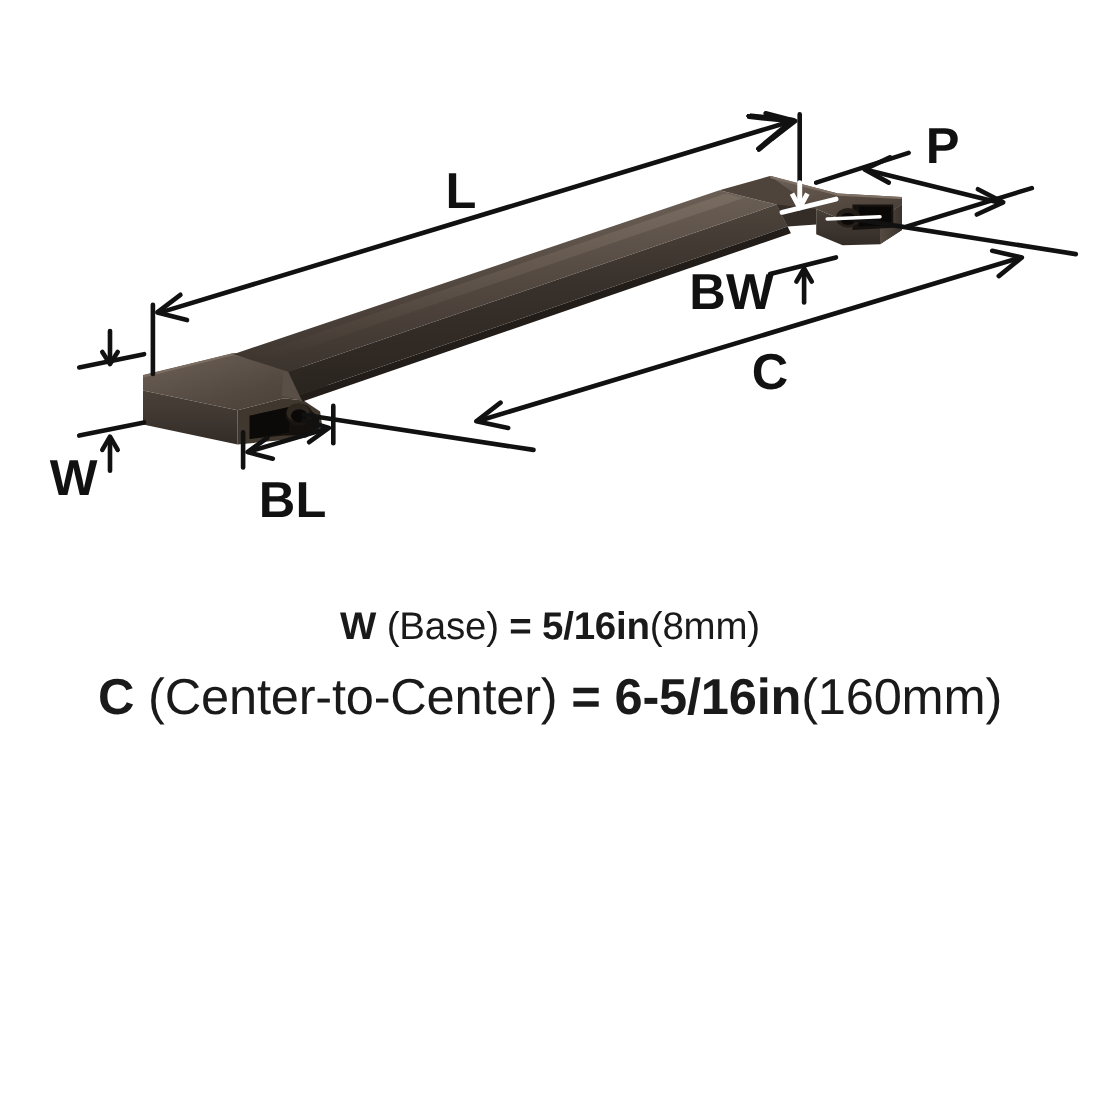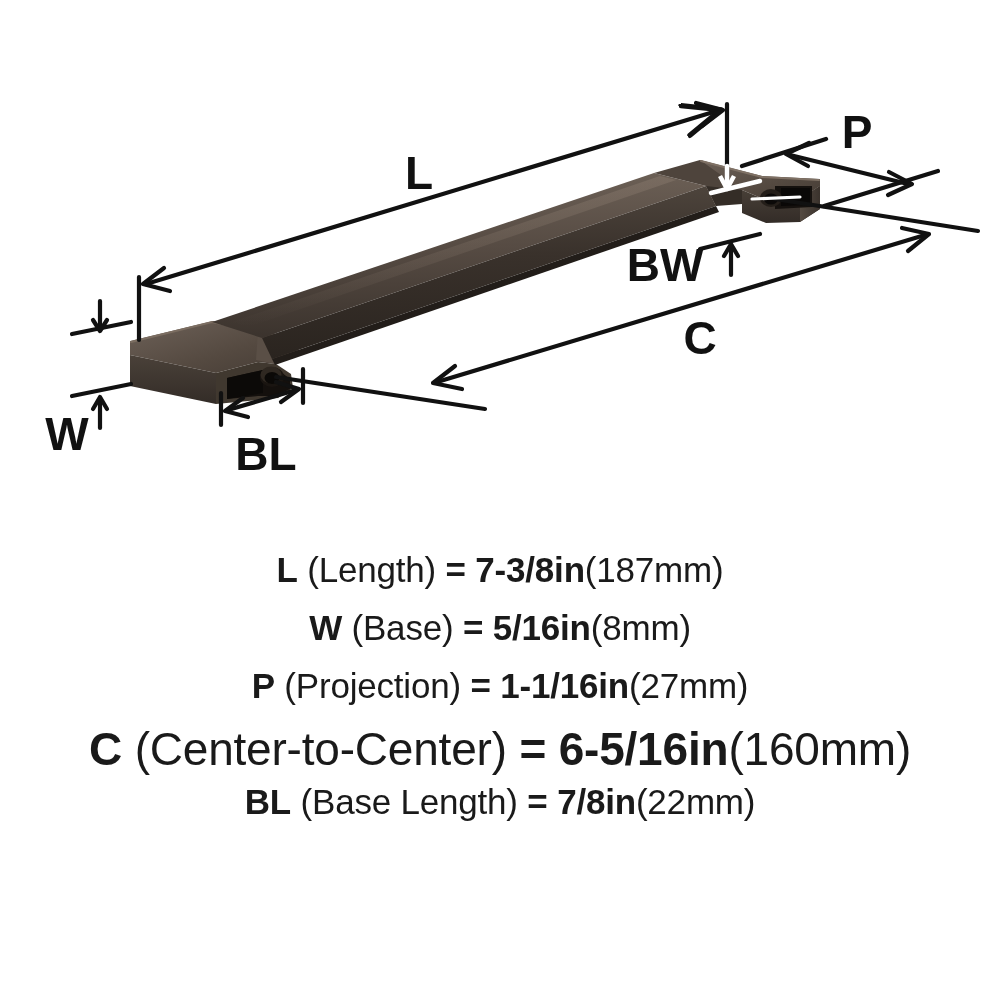--- a/index.html
+++ b/index.html
@@ -270,35 +270,26 @@
         <text x="857" y="148" font-size="46" text-anchor="middle">P</text>
         <text x="700" y="354" font-size="46" text-anchor="middle">C</text>
         <text x="266" y="470" font-size="46" text-anchor="middle">BL</text>
         <text x="665" y="281" font-size="46" text-anchor="middle">BW</text>
       </g>
     </svg>
   </div>
 
   <div id="spec-legend">
 
-    <div class="spec-line">
-      <span class="spec-sym">L</span><span>&nbsp;</span><span class="spec-name">(Length)</span><span>&nbsp;</span><span class="spec-eq">=</span><span>&nbsp;</span><span class="spec-val">7-3/8in</span><span class="spec-mm">(187mm)</span>
-    </div>
 
     <div class="spec-line">
       <span class="spec-sym">W</span><span>&nbsp;</span><span class="spec-name">(Base)</span><span>&nbsp;</span><span class="spec-eq">=</span><span>&nbsp;</span><span class="spec-val">5/16in</span><span class="spec-mm">(8mm)</span>
     </div>
 
-    <div class="spec-line">
-      <span class="spec-sym">P</span><span>&nbsp;</span><span class="spec-name">(Projection)</span><span>&nbsp;</span><span class="spec-eq">=</span><span>&nbsp;</span><span class="spec-val">1-1/16in</span><span class="spec-mm">(27mm)</span>
-    </div>
 
     <div class="spec-line line-c">
       <span class="spec-sym">C</span><span>&nbsp;</span><span class="spec-name">(Center-to-Center)</span><span>&nbsp;</span><span class="spec-eq">=</span><span>&nbsp;</span><span class="spec-val">6-5/16in</span><span class="spec-mm">(160mm)</span>
     </div>
 
-    <div class="spec-line">
-      <span class="spec-sym">BL</span><span>&nbsp;</span><span class="spec-name">(Base Length)</span><span>&nbsp;</span><span class="spec-eq">=</span><span>&nbsp;</span><span class="spec-val">7/8in</span><span class="spec-mm">(22mm)</span>
-    </div>
 
 
   </div>
 </div>
 
 </body></html>

